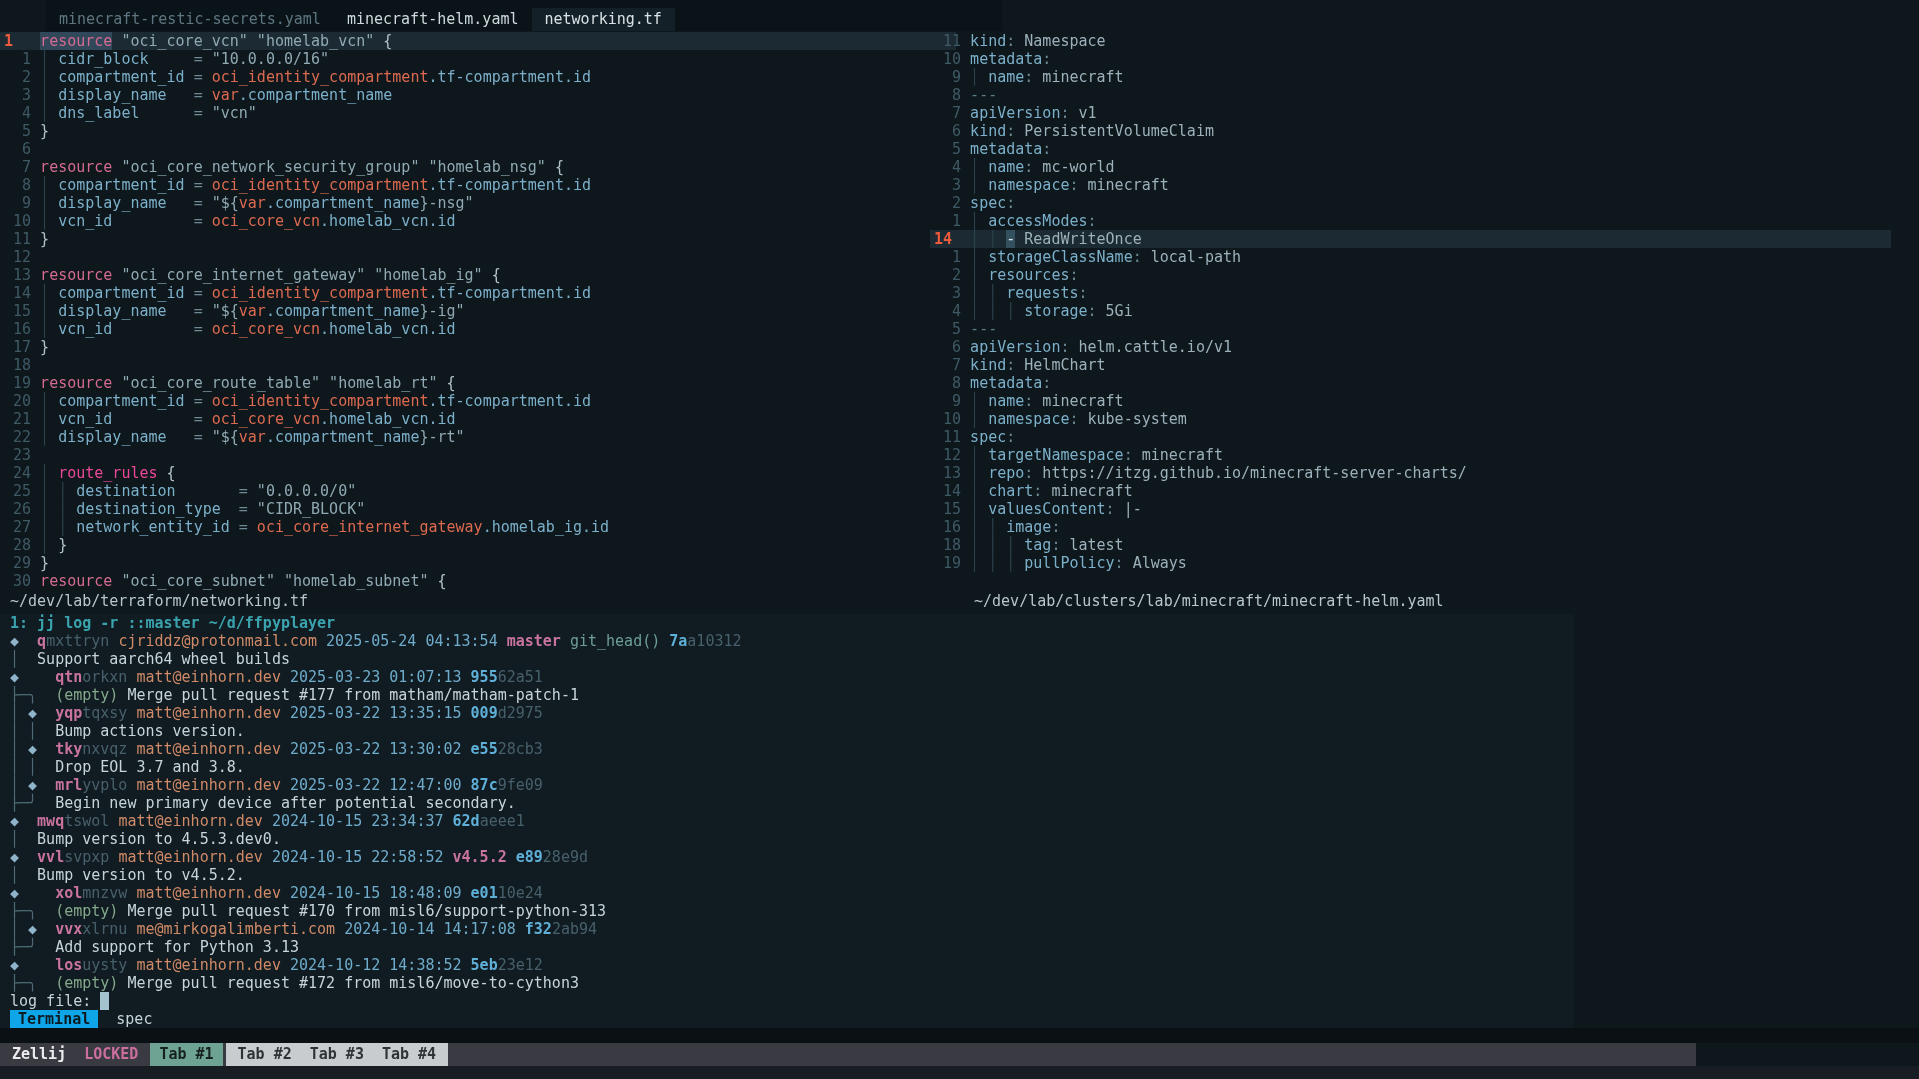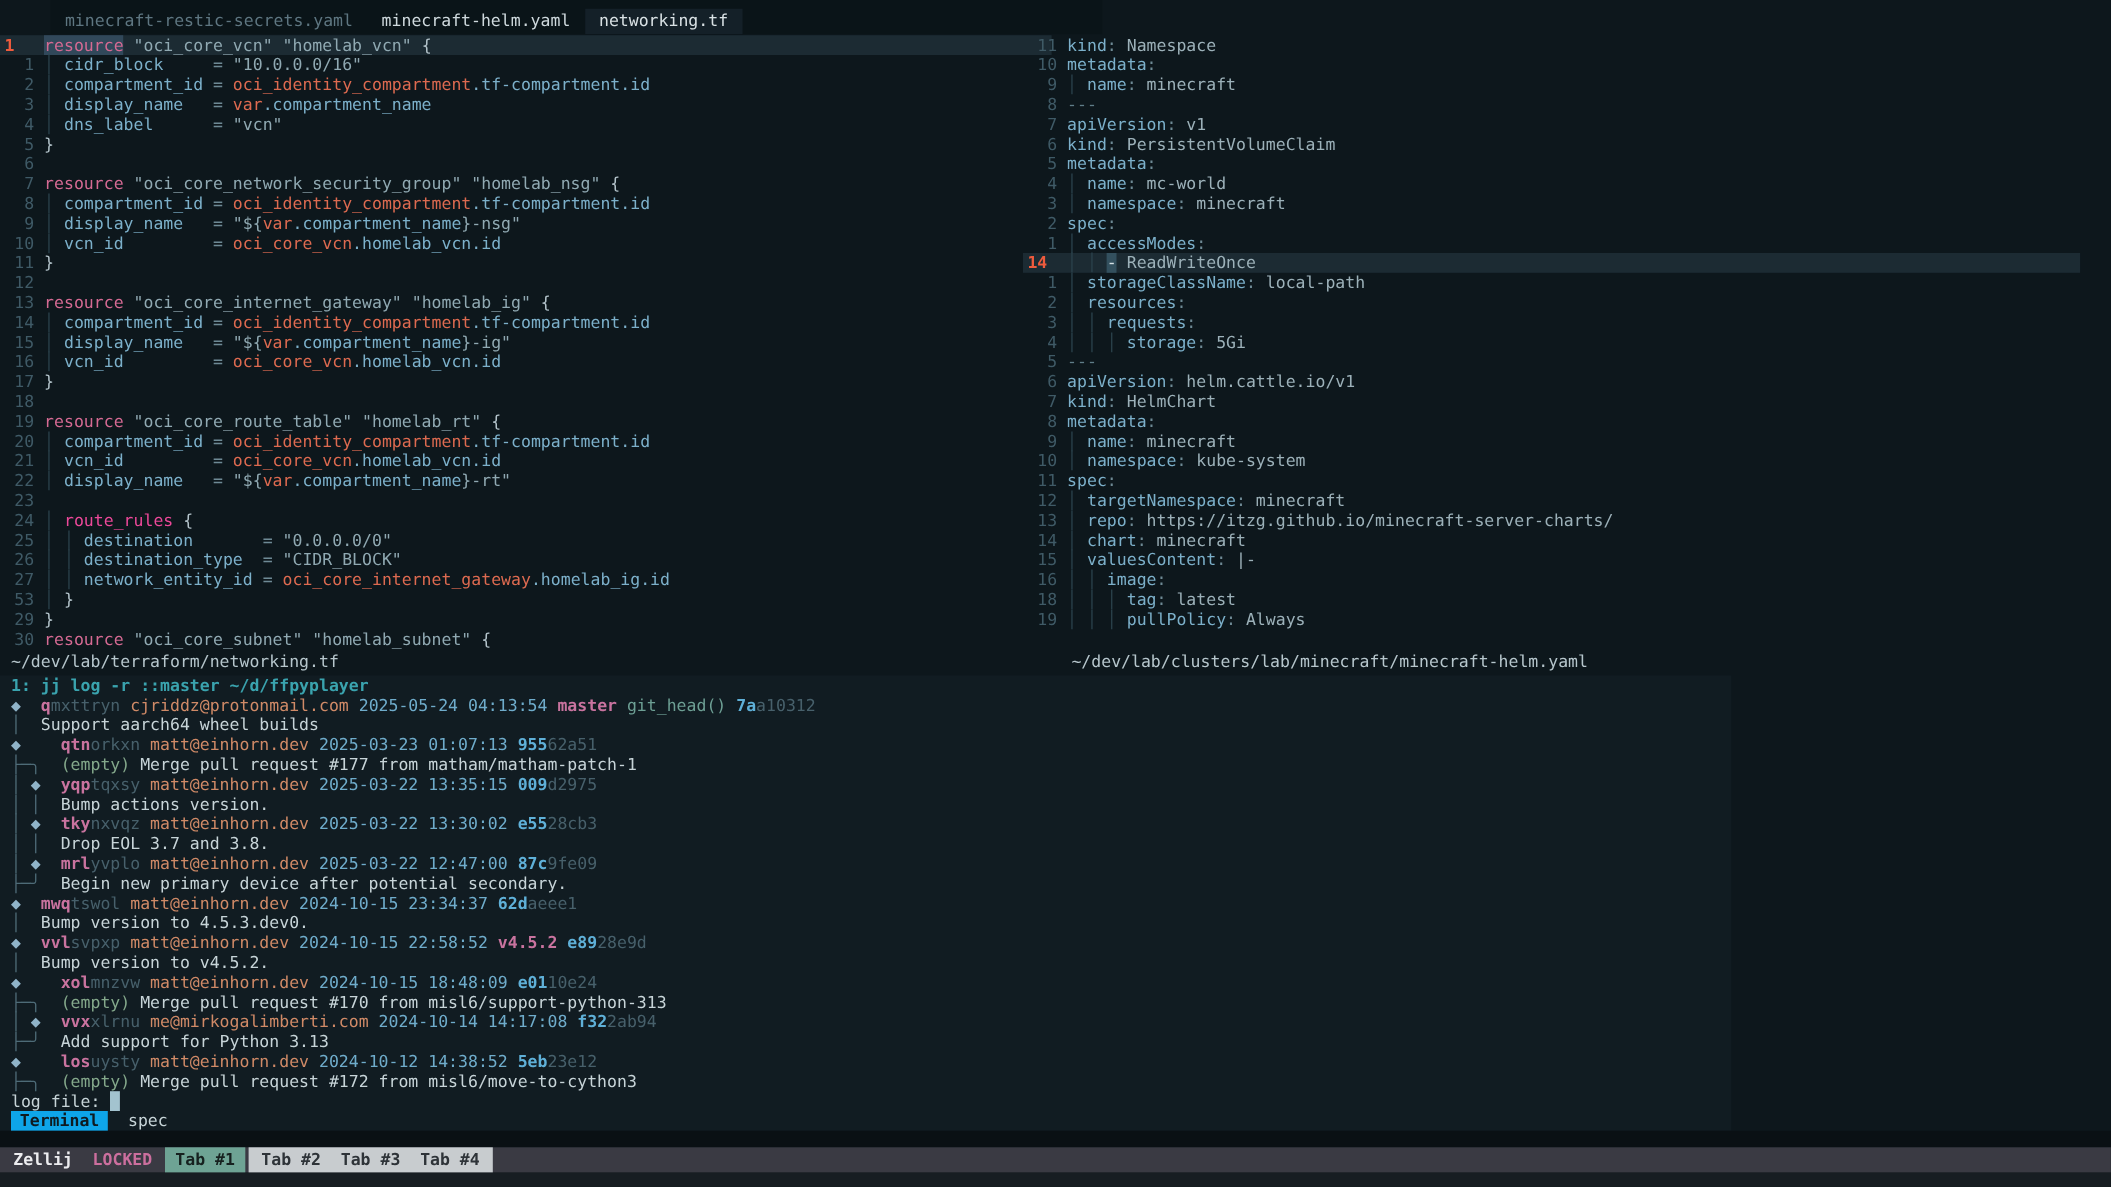--- a/index.html
+++ b/index.html
@@ -56,21 +56,21 @@
   .gh{color:#6d9f94;}
   .hsh{color:#5fb0d8;font-weight:bold;}
   .hshd{color:#47606b;}
   .emp{color:#84a88b;}
   .des{color:#c7d4d8;}
   .cursor{background:#a3c3cf;color:#a3c3cf;}
   .badge{background:#0ea5e9;color:#0f1a20;font-weight:bold;padding:0 8px;}
   .shell{color:#c7d4d8;}
   
   #gap-strip{position:absolute;left:0;top:1028px;width:1919px;height:15px;background:#0a1014;}
-  #zellij-bar{position:absolute;left:0;top:1043px;width:1919px;height:23px;
+  #zellij-bar{position:absolute;left:0;top:1043px;width:1696px;height:23px;
     line-height:23px;background:#3a3a43;white-space:pre;}
   .zbrand{color:#ececef;font-weight:bold;margin-left:12px;}
   .zmode{color:#cc6f9e;font-weight:bold;margin-left:18px;}
   .ztab{padding:0 9px;font-weight:bold;display:inline-block;}
   .zactive{background:#6ea394;color:#16211f;margin-left:12px;}
   .zothers{background:#c8cccf;display:inline-block;margin-left:3px;padding:0 3px;}
   .zothers .ztab{color:#2e3338;}
   #below-bar{position:absolute;left:0;top:1066px;width:1919px;height:13px;background:#171d22;}
 </style>
 </head>
@@ -104,21 +104,21 @@
     <div class="row crow"><span class="g"> 18 </span></div>
     <div class="row crow"><span class="g"> 19 </span><span class="kw">resource</span><span class="t"> </span><span class="str">"oci_core_route_table"</span><span class="t"> </span><span class="str">"homelab_rt"</span><span class="t"> </span><span class="punc">{</span></div>
     <div class="row crow"><span class="g"> 20 </span><span class="guide">│ </span><span class="prop">compartment_id</span><span class="t"> </span><span class="op">= </span><span class="ref">oci_identity_compartment</span><span class="prop">.tf-compartment.id</span></div>
     <div class="row crow"><span class="g"> 21 </span><span class="guide">│ </span><span class="prop">vcn_id</span><span class="t">         </span><span class="op">= </span><span class="ref">oci_core_vcn</span><span class="prop">.homelab_vcn.id</span></div>
     <div class="row crow"><span class="g"> 22 </span><span class="guide">│ </span><span class="prop">display_name</span><span class="t">   </span><span class="op">= </span><span class="str">"${</span><span class="ref">var</span><span class="prop">.compartment_name</span><span class="str">}-rt"</span></div>
     <div class="row crow"><span class="g"> 23 </span></div>
     <div class="row crow"><span class="g"> 24 </span><span class="guide">│ </span><span class="blk">route_rules</span><span class="t"> </span><span class="punc">{</span></div>
     <div class="row crow"><span class="g"> 25 </span><span class="guide">│ │ </span><span class="prop">destination</span><span class="t">       </span><span class="op">= </span><span class="str">"0.0.0.0/0"</span></div>
     <div class="row crow"><span class="g"> 26 </span><span class="guide">│ │ </span><span class="prop">destination_type</span><span class="t">  </span><span class="op">= </span><span class="str">"CIDR_BLOCK"</span></div>
     <div class="row crow"><span class="g"> 27 </span><span class="guide">│ │ </span><span class="prop">network_entity_id</span><span class="t"> </span><span class="op">= </span><span class="ref">oci_core_internet_gateway</span><span class="prop">.homelab_ig.id</span></div>
-    <div class="row crow"><span class="g"> 53 </span><span class="guide">│ </span><span class="punc">}</span></div>
+    <div class="row crow"><span class="g"> 28 </span><span class="guide">│ </span><span class="punc">}</span></div>
     <div class="row crow"><span class="g"> 29 </span><span class="punc">}</span></div>
     <div class="row crow"><span class="g"> 30 </span><span class="kw">resource</span><span class="t"> </span><span class="str">"oci_core_subnet"</span><span class="t"> </span><span class="str">"homelab_subnet"</span><span class="t"> </span><span class="punc">{</span></div>
   </div>
 <div id="left-status" class="statusrow">~/dev/lab/terraform/networking.tf</div>
 
 <div id="right-pane">
     <div class="row crow"><span class="g"> 11 </span><span class="prop">kind</span><span class="op">: </span><span class="val">Namespace</span></div>
     <div class="row crow"><span class="g"> 10 </span><span class="prop">metadata</span><span class="op">:</span></div>
     <div class="row crow"><span class="g">  9 </span><span class="guide">│ </span><span class="prop">name</span><span class="op">: </span><span class="val">minecraft</span></div>
     <div class="row crow"><span class="g">  8 </span><span class="doc">---</span></div>

